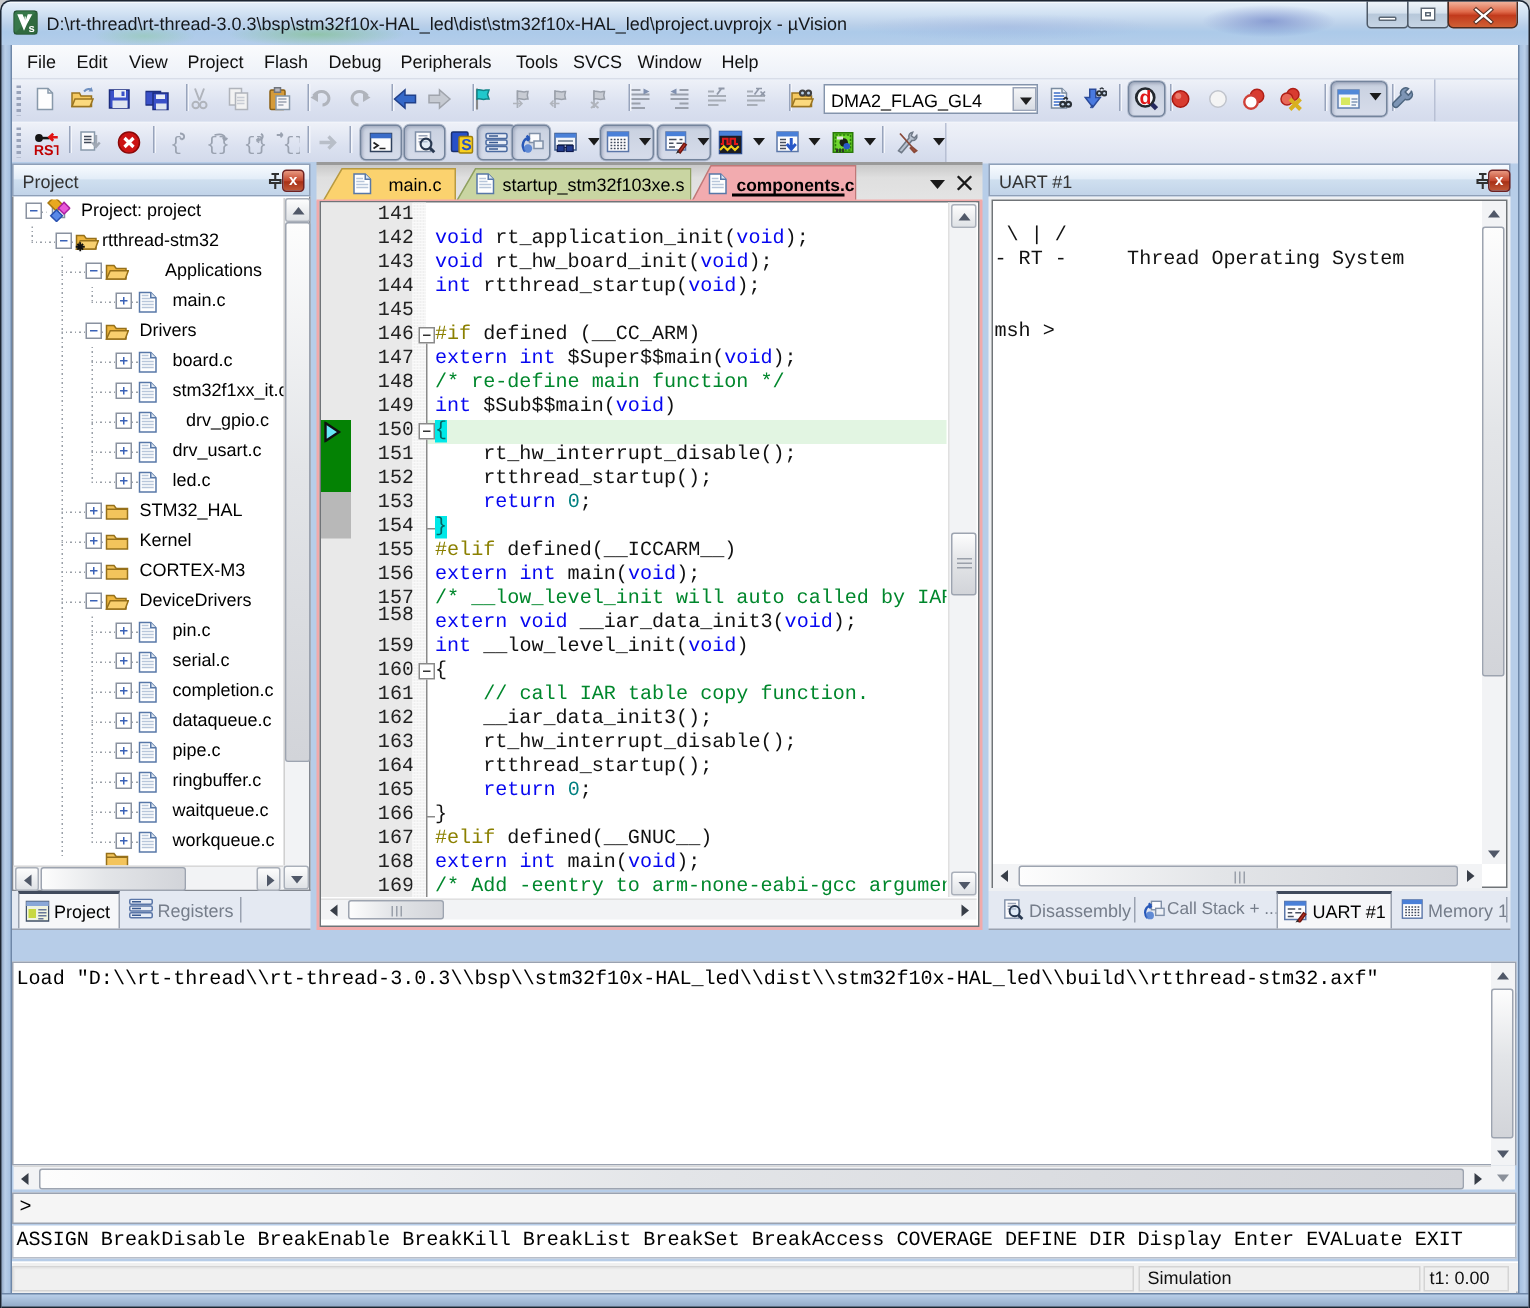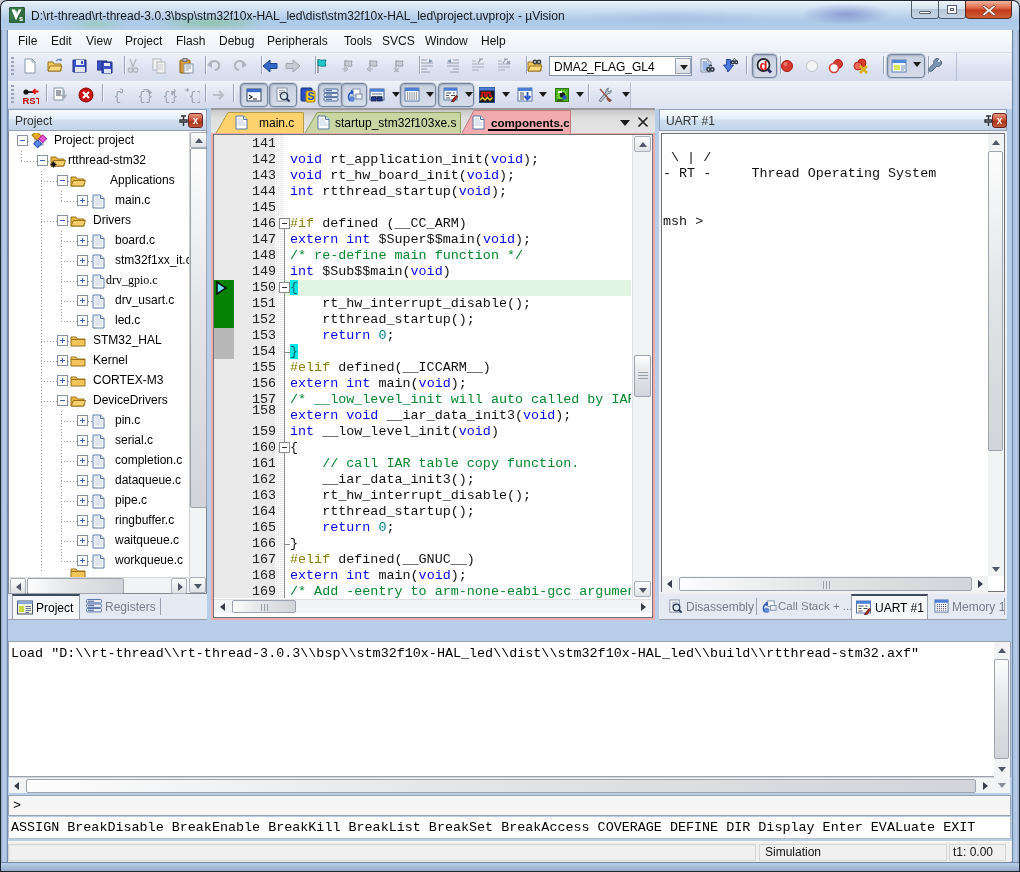--- a/index.html
+++ b/index.html
@@ -479,21 +479,21 @@
     <div class="doth" style="left:80px;top:150px;width:4px;"></div>
     <div class="exp p" style="left:69px;top:144px;">
       <i></i>
       <b></b>
     </div>
     <svg class="ab" style="left:84px;top:143px;" width="13" height="15" viewBox="0 0 13 15">
 <path d="M1 1 H8.5 L12 4.5 V14 H1 Z" fill="#fff" stroke="#5878a8"></path>
 <path d="M8.5 1 V4.5 H12" fill="#dce6f2" stroke="#5878a8"></path>
 <path d="M2.5 3 H7 M2.5 5 H8 M2.5 7 H10.5 M2.5 9 H10.5 M2.5 11 H10.5" stroke="#b8c6da" stroke-width="0.9"></path>
     </svg>
-    <div class="trow" style="left:98px;top:142px;font-family:Liberation Serif, serif;">drv_gpio.c</div>
+    <div class="trow" style="left:116px;top:142px;">drv_gpio.c</div>
     <div class="doth" style="left:53px;top:170px;width:16px;"></div>
     <div class="doth" style="left:80px;top:170px;width:4px;"></div>
     <div class="exp p" style="left:69px;top:164px;">
       <i></i>
       <b></b>
     </div>
     <svg class="ab" style="left:84px;top:163px;" width="13" height="15" viewBox="0 0 13 15">
 <path d="M1 1 H8.5 L12 4.5 V14 H1 Z" fill="#fff" stroke="#5878a8"></path>
 <path d="M8.5 1 V4.5 H12" fill="#dce6f2" stroke="#5878a8"></path>
 <path d="M2.5 3 H7 M2.5 5 H8 M2.5 7 H10.5 M2.5 9 H10.5 M2.5 11 H10.5" stroke="#b8c6da" stroke-width="0.9"></path>

